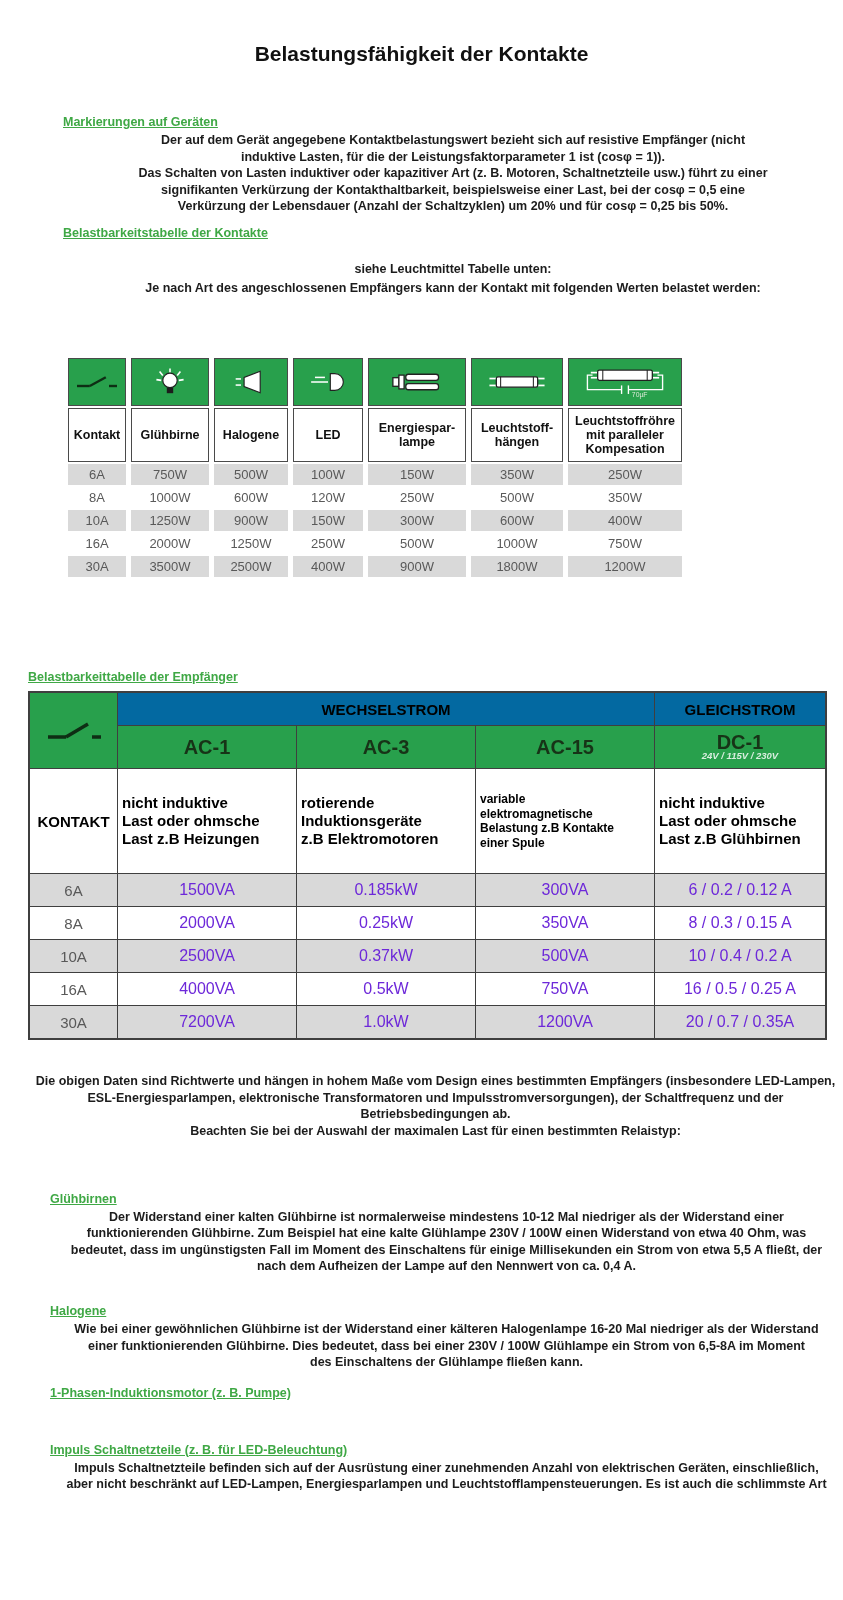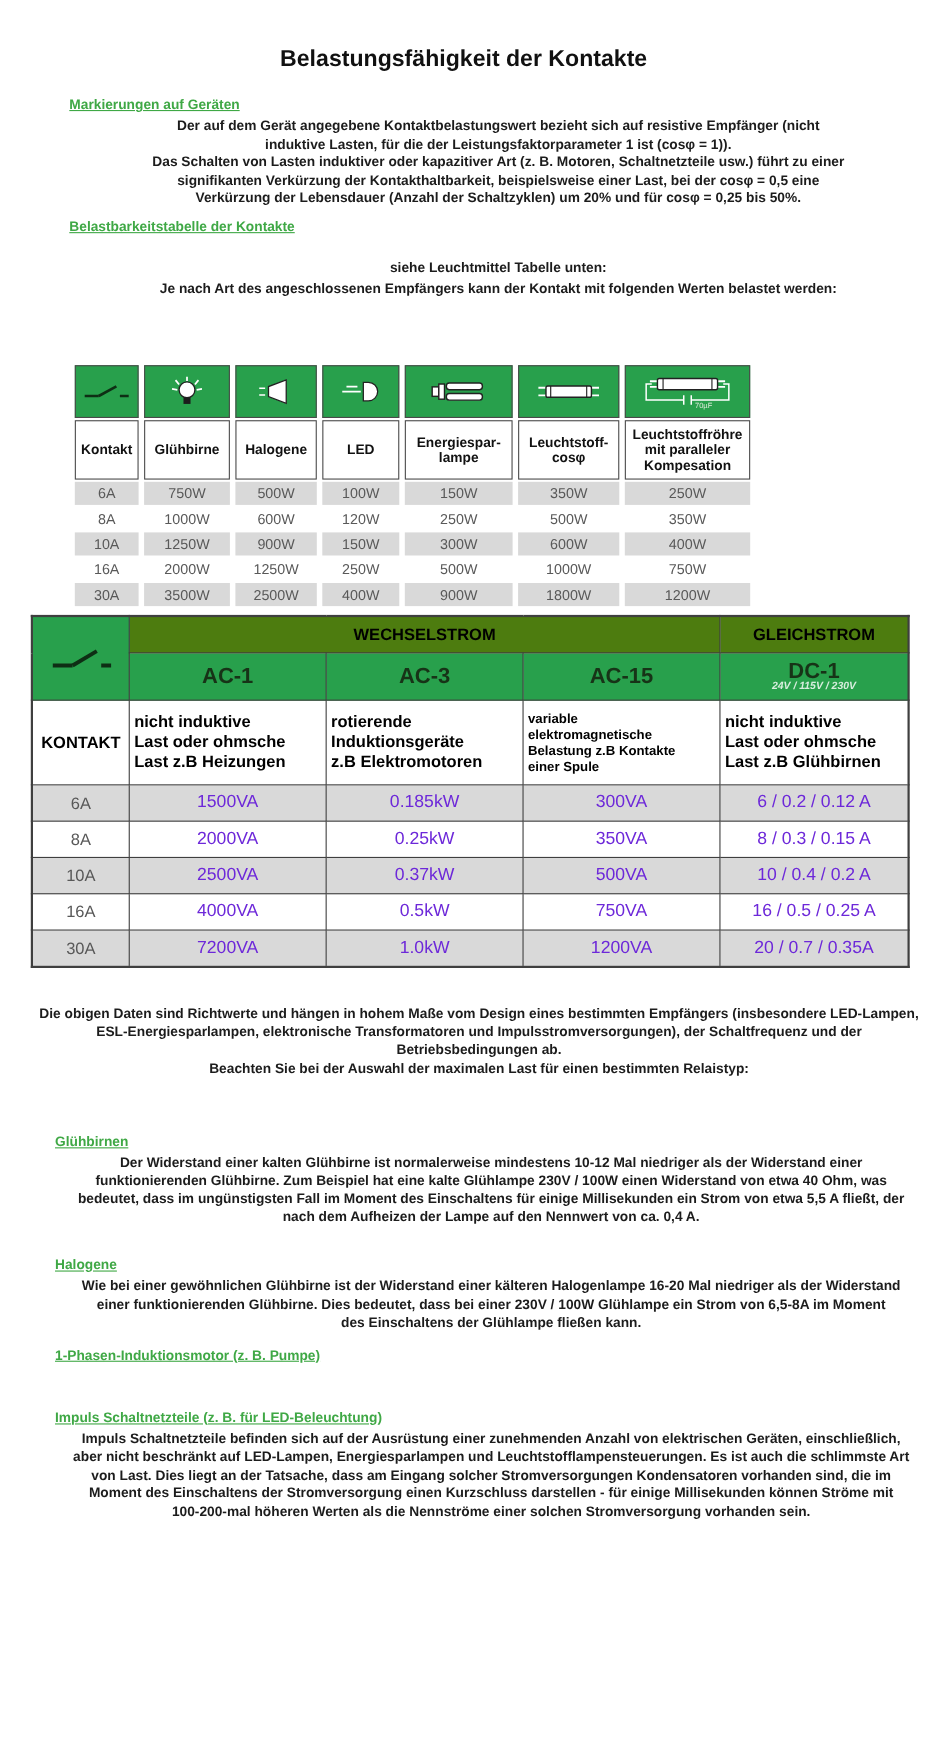--- a/index.html
+++ b/index.html
@@ -22,45 +22,45 @@
                color:#111;height:50px;white-space:pre-line;line-height:14px;padding:1px 2px;}
   table.t1 .dv{font-size:13px;color:#595959;height:19px;}
   table.t1 tr.g .dv{background:#d9d9d9;}
   table.t1 tr.w .dv{background:#ffffff;}
   .c1{width:52px;} .c2{width:72px;} .c3{width:68px;} .c4{width:64px;}
   .c5{width:92px;} .c6{width:86px;} .c7{width:108px;}
 
   
   table.t2{border-collapse:collapse;margin:6px 0 0 28px;border:2px solid #3f3f3f;}
   table.t2 td{border:1px solid #3f3f3f;text-align:center;vertical-align:middle;}
-  table.t2 .grp{font-size:15px;font-weight:bold;color:#000;height:30px;background:#4d7c0f;}
+  table.t2 .grp{font-size:15px;font-weight:bold;color:#000;height:30px;background:#0369a1;}
   table.t2 .acdc{background:#28a04c;color:#173317;font-size:20px;font-weight:bold;height:40px;line-height:18px;}
   table.t2 .sub{display:block;font-size:9.5px;font-weight:bold;color:rgba(255,255,255,.82);line-height:10px;font-style:italic;}
   table.t2 .sw{background:#28a04c;width:85px;}
   table.t2 .kon{font-size:15px;font-weight:bold;color:#000;}
-  table.t2 .desc{font-size:15px;font-weight:bold;color:#000;text-align:left;padding:2px 4px;
+  table.t2 .desc{font-size:15px;font-weight:bold;color:#000;text-align:left;padding:16px 4px;
                  white-space:pre-line;line-height:18px;height:72px;}
   table.t2 .desc.small{font-size:12px;line-height:14.5px;}
   table.t2 .val{font-size:16px;color:#6d28d9;height:30px;}
   table.t2 .rk{font-size:15px;color:#595959;}
   table.t2 tr.g td{background:#d9d9d9;}
   table.t2 tr.w td{background:#ffffff;}
   .w1{width:85px;} .w2{width:176px;} .w3{width:176px;} .w4{width:176px;} .w5{width:168px;}
 
   .footerbar{position:absolute;left:75px;top:1565px;width:270px;height:16px;background:#28a04c;}
   svg{display:block;margin:0 auto;}
 </style>
 </head>
 <body>
 
 <div class="page">
 
   <div class="title">Belastungsfähigkeit der Kontakte</div>
 
-  <div class="sec1" style="margin-top:20px;">
+  <div class="sec1" style="margin-top:46px;">
     <a class="gh">Markierungen auf Geräten</a>
     <div class="bt">Der auf dem Gerät angegebene Kontaktbelastungswert bezieht sich auf resistive Empfänger (nicht
 induktive Lasten, für die der Leistungsfaktorparameter 1 ist (cosφ = 1)).
 Das Schalten von Lasten induktiver oder kapazitiver Art (z. B. Motoren, Schaltnetzteile usw.) führt zu einer
 signifikanten Verkürzung der Kontakthaltbarkeit, beispielsweise einer Last, bei der cosφ = 0,5 eine
 Verkürzung der Lebensdauer (Anzahl der Schaltzyklen) um 20% und für cosφ = 0,25 bis 50%.</div>
   </div>
 
   <div class="sec1" style="margin-top:8px;">
     <a class="gh">Belastbarkeitstabelle der Kontakte</a>
@@ -154,21 +154,21 @@
       </td>
     </tr>
     <tr>
       <td class="lb c1">Kontakt</td>
       <td class="lb c2">Glühbirne</td>
       <td class="lb c3">Halogene</td>
       <td class="lb c4">LED</td>
       <td class="lb c5">Energiespar-
 lampe</td>
       <td class="lb c6">Leuchtstoff-
-cosφ</td>
+hängen</td>
       <td class="lb c7">Leuchtstoffröhre
 mit paralleler
 Kompesation</td>
     </tr>
     <tr class="g">
       <td class="dv">6A</td>
       <td class="dv">750W</td>
       <td class="dv">500W</td>
       <td class="dv">100W</td>
       <td class="dv">150W</td>
@@ -207,20 +207,23 @@
       <td class="dv">3500W</td>
       <td class="dv">2500W</td>
       <td class="dv">400W</td>
       <td class="dv">900W</td>
       <td class="dv">1800W</td>
       <td class="dv">1200W</td>
     </tr>
   </tbody>
     </table>
 
+  <div class="sec2" style="margin-top:88px;">
+    <a class="gh">Belastbarkeittabelle der Empfänger</a>
+  </div>
 
   <table class="t2">
     <tbody>
         <tr>
       <td class="sw w1" rowspan="2">
         <svg width="60" height="34" viewBox="0 0 60 34">
               <g stroke="#0e2e14" stroke-width="3.5" fill="none">
           <line x1="4" y1="23" x2="22" y2="23"></line>
                 <line x1="22" y1="23" x2="44" y2="10"></line>
                 <line x1="48" y1="23" x2="57" y2="23"></line>

